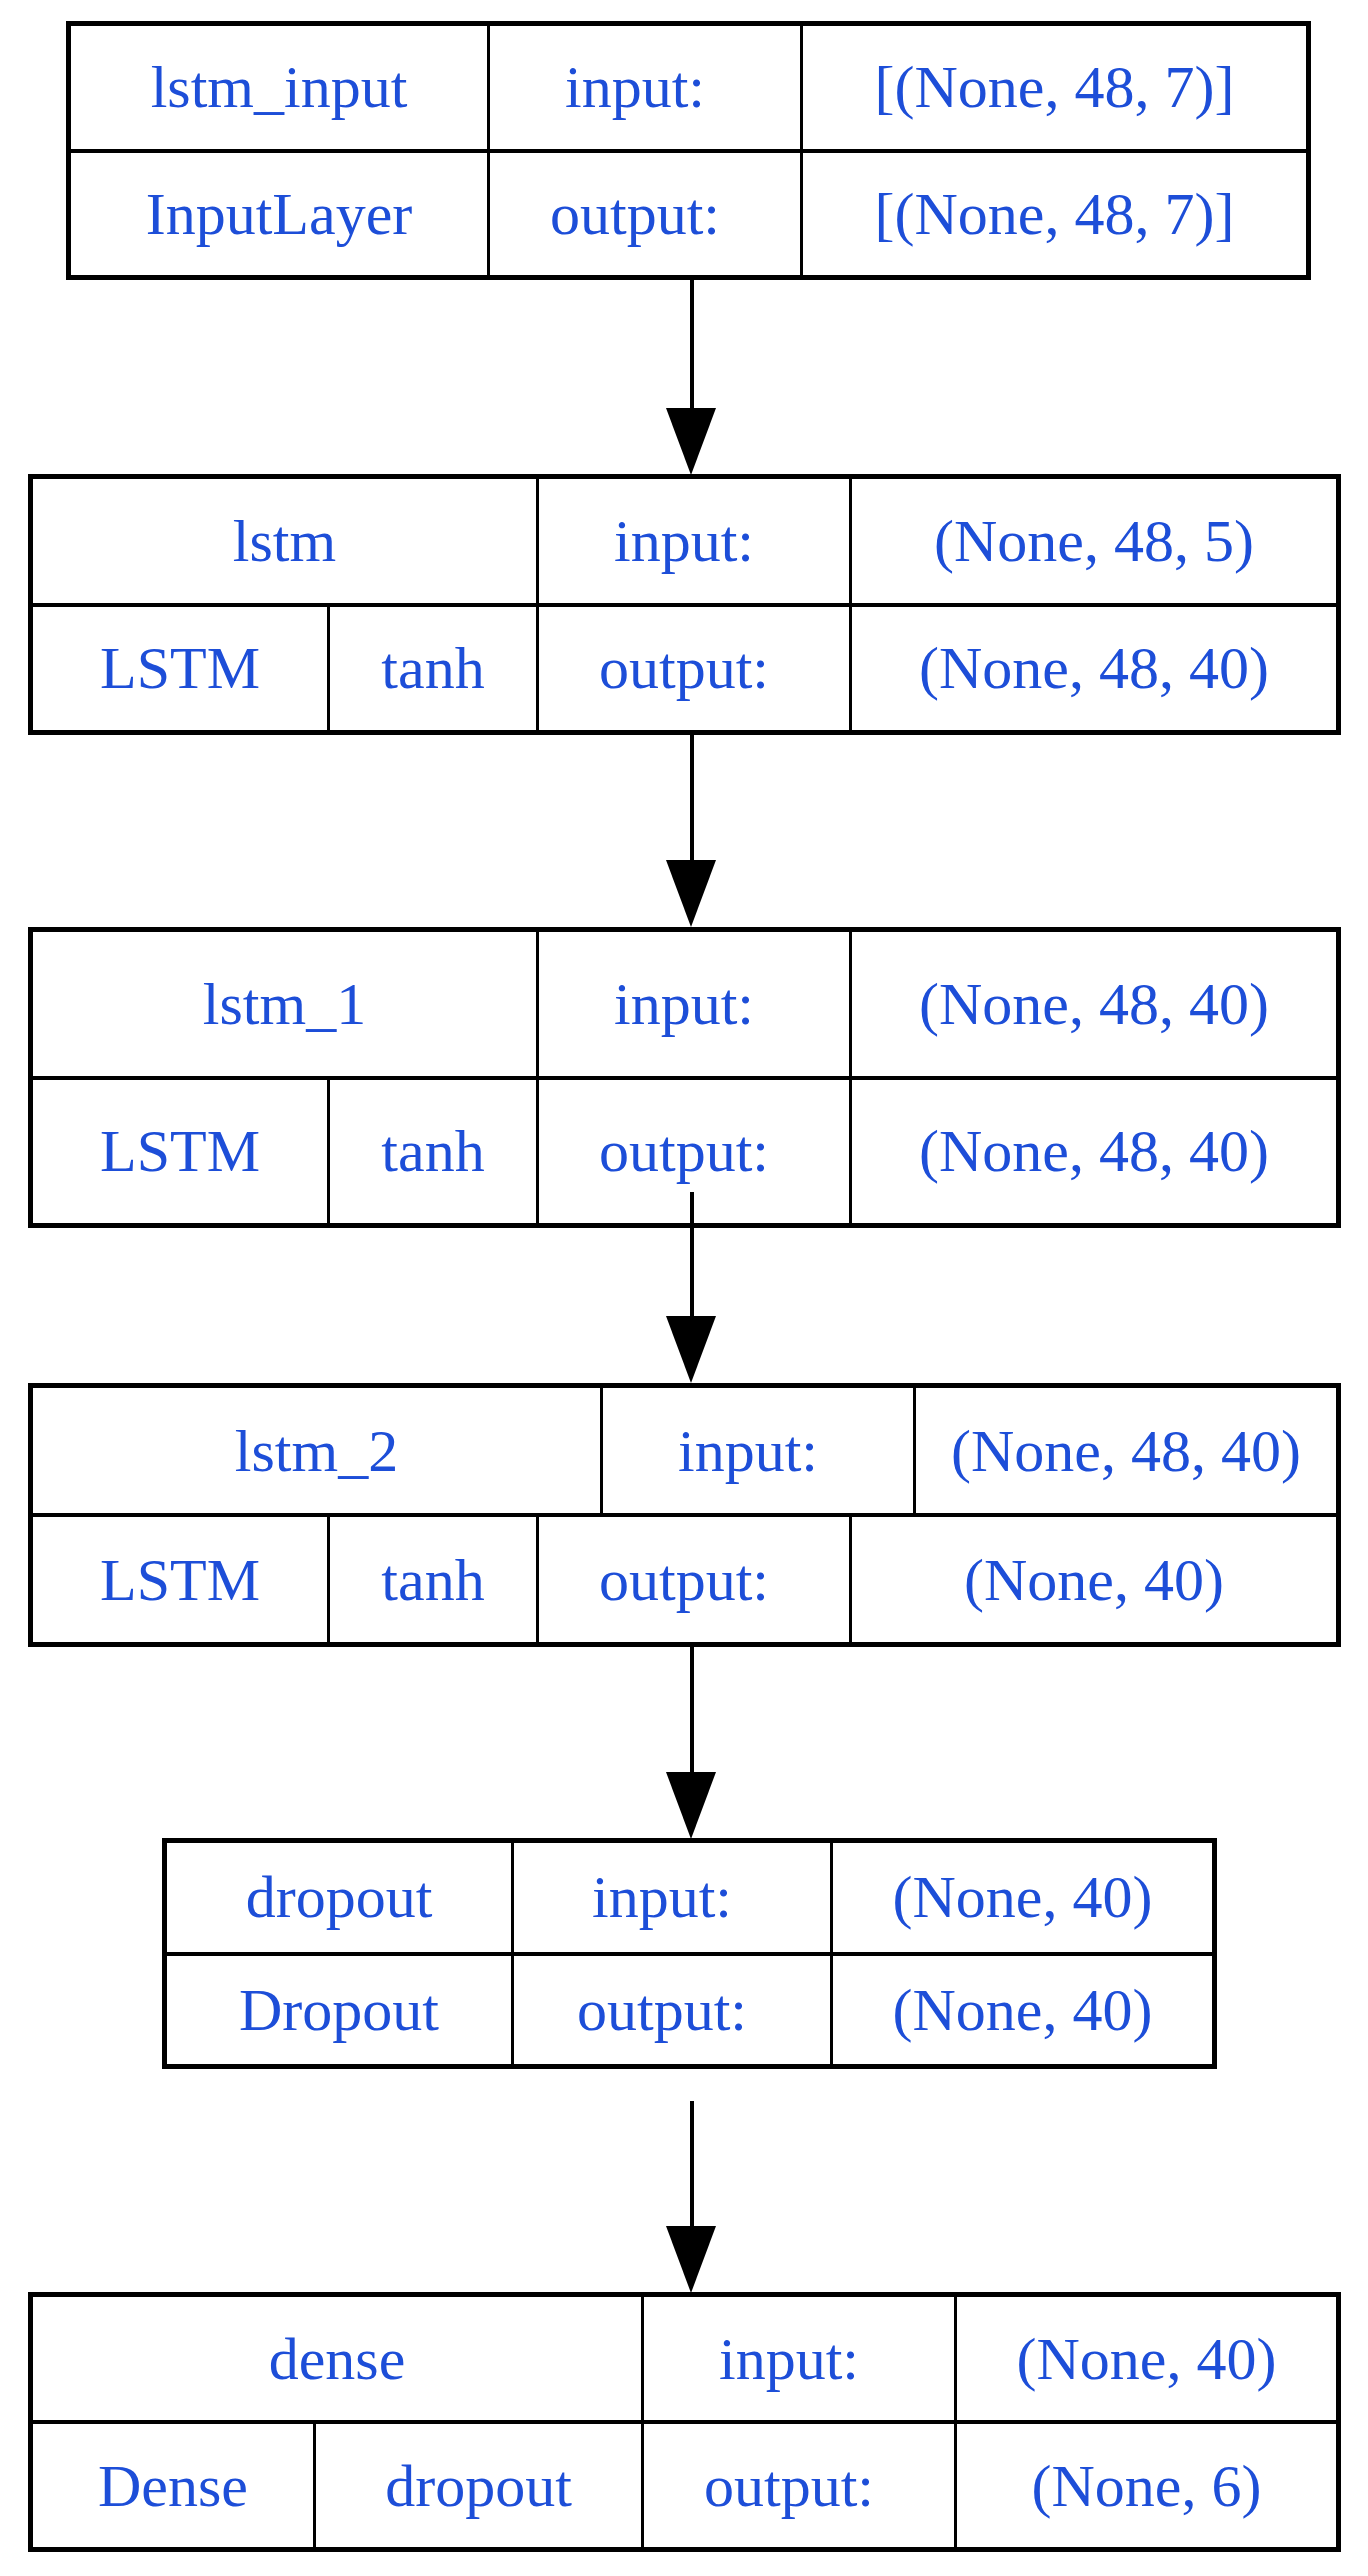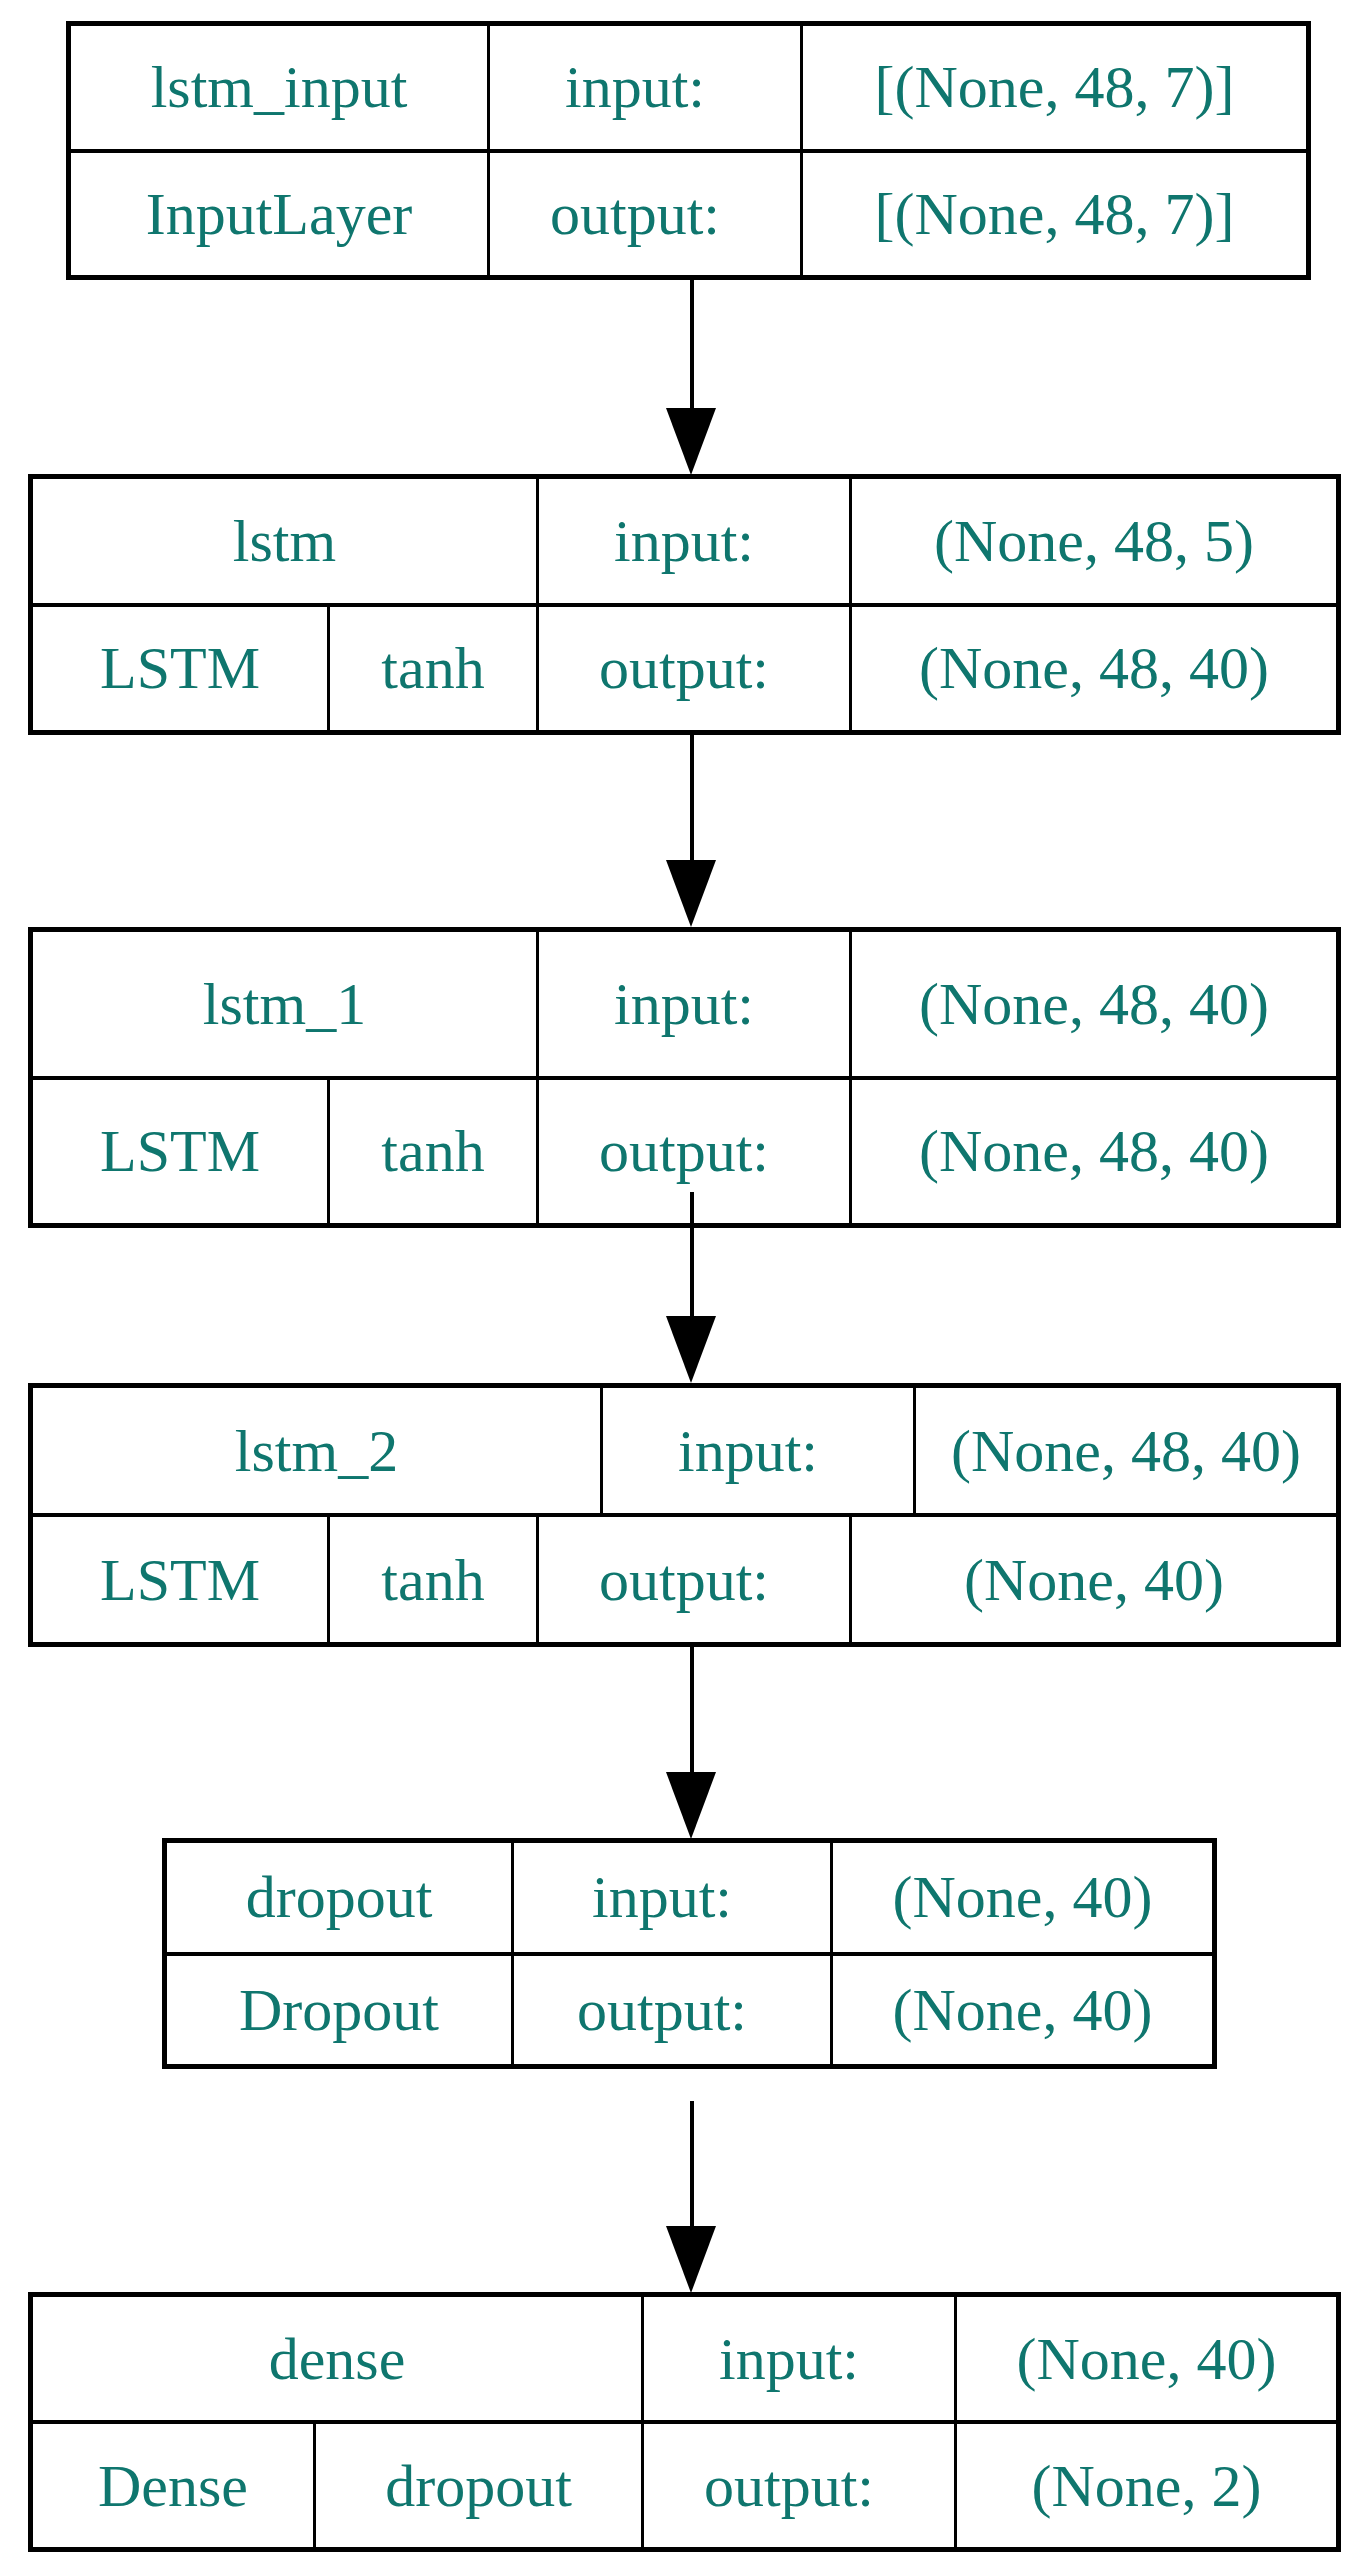--- a/index.html
+++ b/index.html
@@ -6,21 +6,21 @@
     margin: 0;
     padding: 0;
     background: #ffffff;
   }
   .canvas {
     position: relative;
     width: 1369px;
     height: 2576px;
     background: #ffffff;
     font-family: "Liberation Serif", "DejaVu Serif", serif;
-    color: #0f766e;
+    color: #1d4ed8;
     overflow: hidden;
   }
   .node {
     position: absolute;
     display: flex;
     flex-direction: column;
     border: 5.3px solid #000000;
     box-sizing: border-box;
     background: #ffffff;
     font-size: 60px;
@@ -153,18 +153,18 @@
   <div class="node" style="left:28px; top:2292px; width:1313px; height:260px;">
     <div class="nrow top">
       <div class="cell" style="width:608px">dense</div>
       <div class="cell" style="width:293px">input:</div>
       <div class="cell grow">(None, 40)</div>
     </div>
     <div class="nrow">
       <div class="cell" style="width:280px">Dense</div>
       <div class="cell" style="width:328px">dropout</div>
       <div class="cell" style="width:293px">output:</div>
-      <div class="cell grow">(None, 2)</div>
+      <div class="cell grow">(None, 6)</div>
     </div>
   </div>
 
 </div>
 
 
 </body></html>

